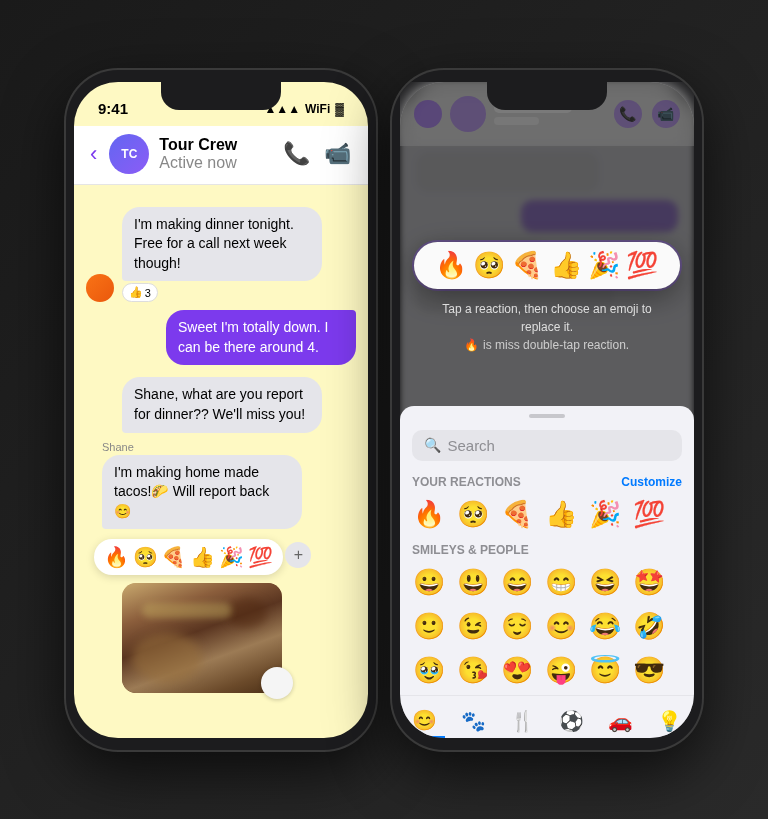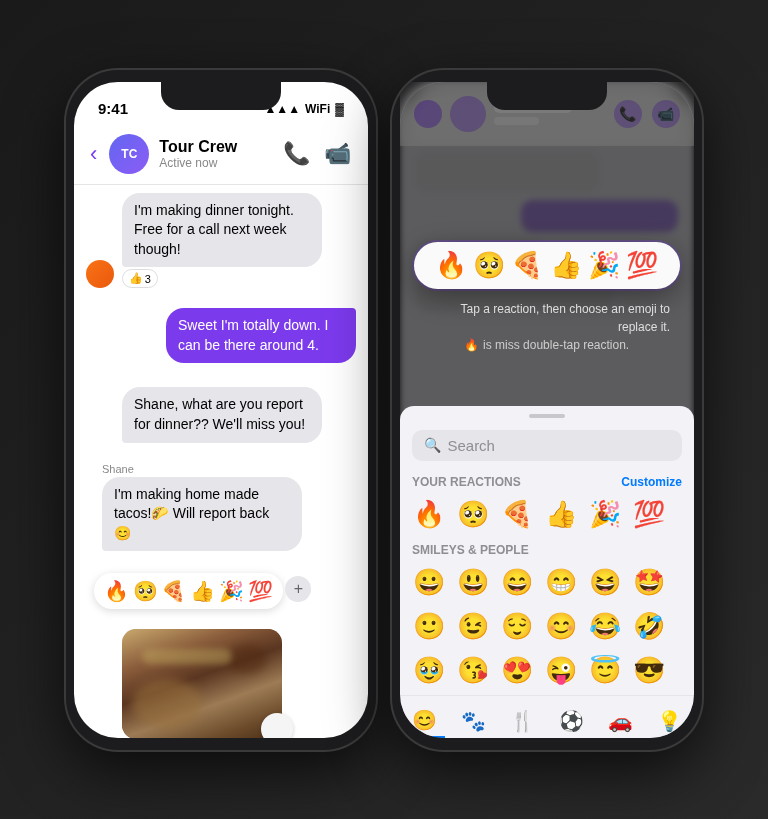--- a/index.html
+++ b/index.html
@@ -19,21 +19,21 @@
       height: 680px;
       background: #1c1c1e;
       border-radius: 52px;
       position: relative;
       box-shadow: 0 0 0 2px #3a3a3a, 0 20px 60px rgba(0,0,0,0.7);
       overflow: hidden;
     }
     .phone-screen {
       position: absolute;
       top: 12px; left: 8px; right: 8px; bottom: 12px;
-      background: #ffffff;
+      background: #fef9c3;
       border-radius: 44px;
       overflow: hidden;
     }
     
     .notch {
       position: absolute;
       top: 0;
       left: 50%;
       transform: translateX(-50%);
       width: 120px;
@@ -69,21 +69,21 @@
       width: 40px; height: 40px;
       border-radius: 50%;
       background: linear-gradient(135deg, #7c3aed, #4f46e5);
       display: flex; align-items: center; justify-content: center;
       color: #fff; font-size: 14px; font-weight: 700;
       flex-shrink: 0;
       overflow: hidden;
     }
     .header-info { flex: 1; }
     .header-name { font-size: 16px; font-weight: 700; color: #000; }
-    .header-status { font-size: 12px; color: #888; }
+    .header-status { font-size: 16px; color: #888; }
     .header-actions { display: flex; gap: 14px; }
     .header-icon { font-size: 22px; color: #7c3aed; cursor: pointer; }
     .msg-avatar {
       width: 28px; height: 28px;
       border-radius: 50%;
       background: #ccc;
       flex-shrink: 0;
       overflow: hidden;
     }
     .msg-bubble {
@@ -204,24 +204,24 @@
       align-items: center;
       padding: 8px 0 0;
       border-top: 1px solid #e5e5ea;
       background: #f2f2f7;
     }
     .emoji-tab { font-size: 20px; cursor: pointer; padding: 4px 8px; }
     .emoji-tab.active { border-bottom: 2px solid #007aff; }
     .messages-area {
       flex: 1;
       overflow-y: auto;
-      padding: 2px 12px;
+      padding: 16px 12px;
       display: flex;
       flex-direction: column;
-      gap: 16px;
+      gap: 4px;
     }
   </style>
 </head>
 <body>
 
 <div style="display:flex; gap:16px; align-items:center; justify-content:center; width:768px; height:819px; background:linear-gradient(135deg,#1a1a1a 0%,#2a2a2a 100%);">
 
   <div class="phone">
     <div class="phone-screen">
       <div class="notch"></div>
@@ -342,21 +342,21 @@
           <span style="font-size:26px;">🔥</span>
           <span style="font-size:26px;">🥺</span>
           <span style="font-size:26px;">🍕</span>
           <span style="font-size:26px;">👍</span>
           <span style="font-size:26px;">🎉</span>
           <span style="font-size:26px;">💯</span>
         </div>
       </div>
 
       <div style="position:absolute; top:218px; left:0; right:0; z-index:5; text-align:center; padding:0 24px;">
-        <div style="color:#ddd; font-size:12px; line-height:1.5;text-align:right;">Tap a reaction, then choose an emoji to replace it.</div>
+        <div style="color:#ddd; font-size:12px; line-height:1.5;">Tap a reaction, then choose an emoji to replace it.</div>
         <div style="color:#ccc; font-size:12px; margin-top:2px;">🔥 is miss double-tap reaction.</div>
       </div>
 
       <div style="position:absolute; bottom:0; left:0; right:0; z-index:6; background:#f2f2f7; border-radius:14px 14px 0 0;">
         <div class="emoji-panel-handle"></div>
 
         <div class="emoji-search">
           <span style="color:#8e8e93; font-size:14px;">🔍</span>
           <span style="color:#8e8e93; font-size:15px;">Search</span>
         </div>

